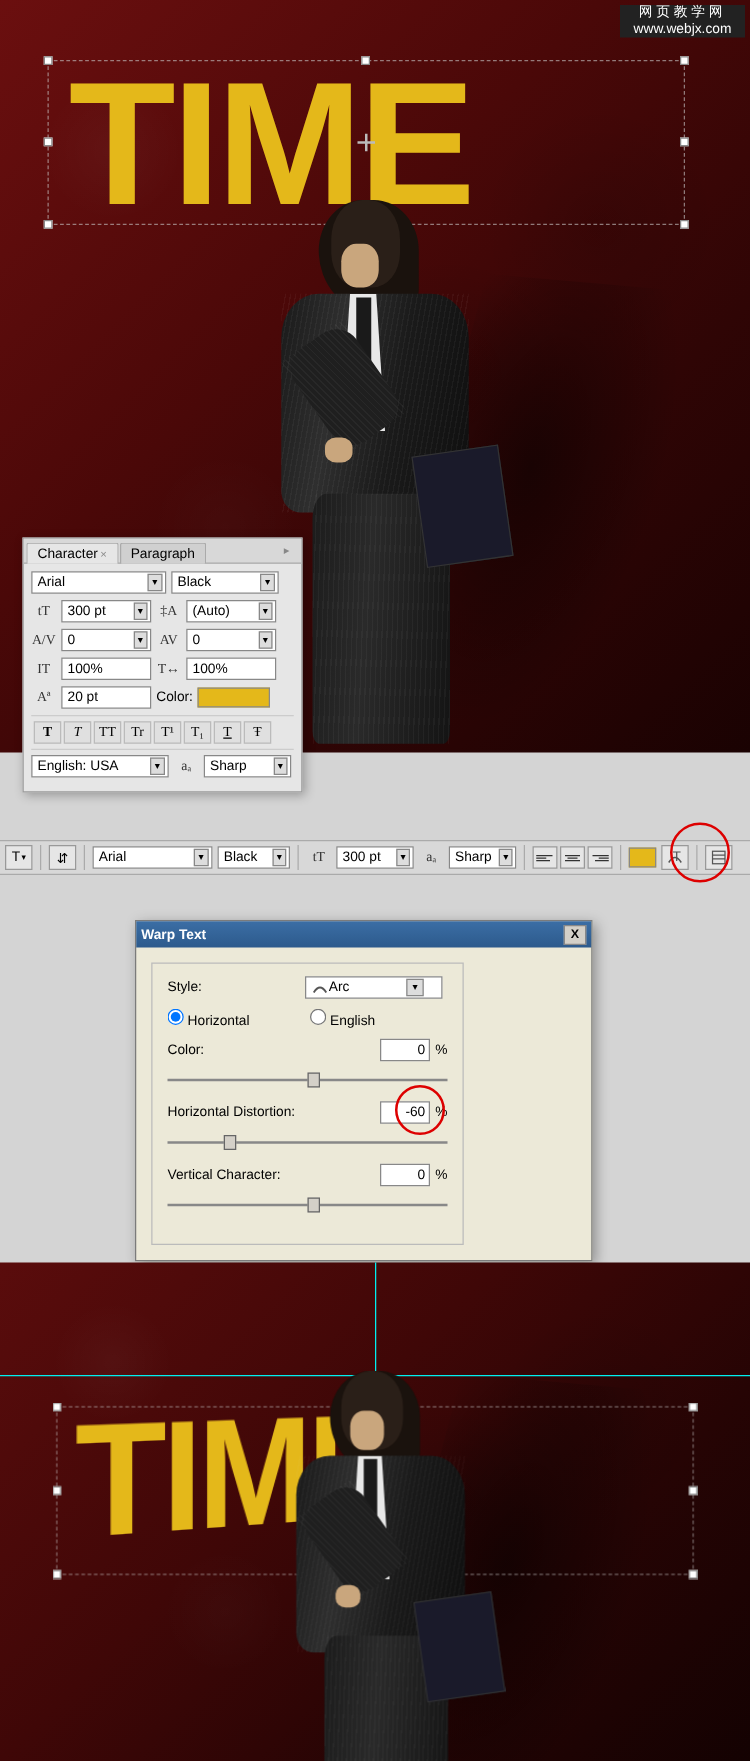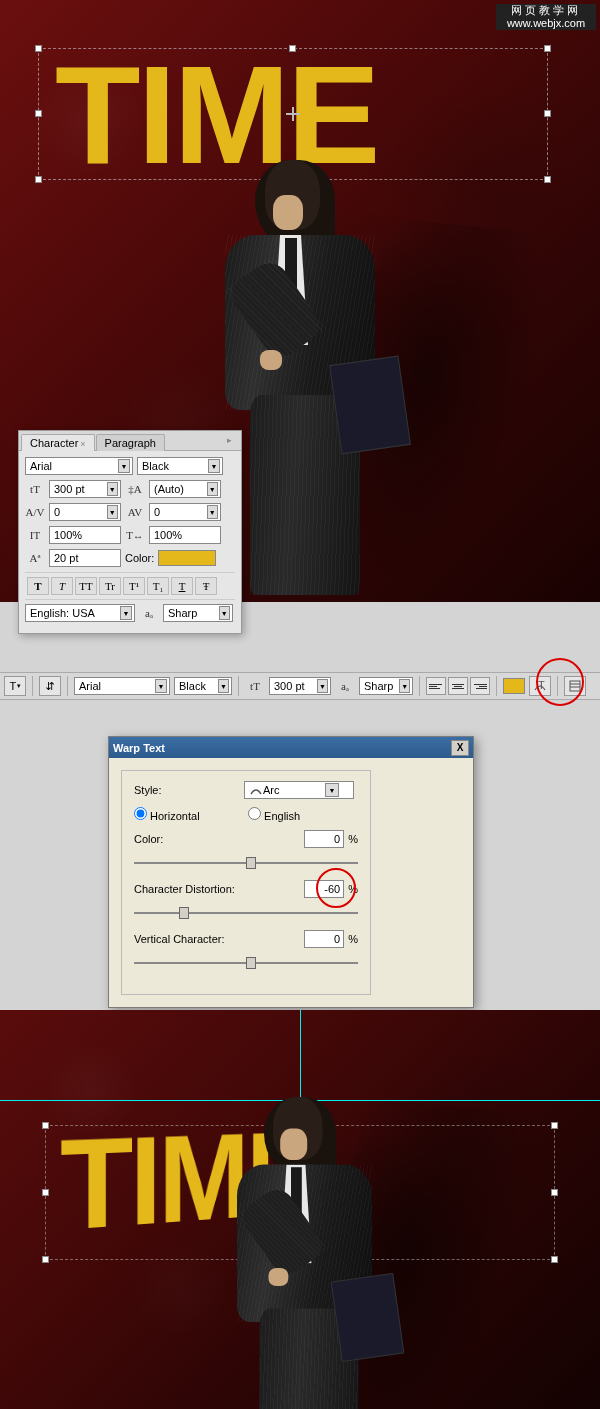--- a/index.html
+++ b/index.html
@@ -308,21 +308,21 @@
         <span style="flex:1"></span>
         <input class="numbox" value="0" style="">
         <span style="margin-left:4px">%</span>
       </div>
       <div class="slider">
             <div class="slider-track"></div>
             <div class="slider-thumb" style="left:50%"></div>
           </div>
 
       <div class="dlg-row">
-        <label>Character Distortion:</label>
+        <label>Horizontal Distortion:</label>
         <span style="flex:1"></span>
         <input class="numbox" value="-60" style="">
         <span style="margin-left:4px">%</span>
       </div>
       <div class="slider">
             <div class="slider-track"></div>
             <div class="slider-thumb" style="left:20%"></div>
           </div>
 
       <div class="dlg-row">

